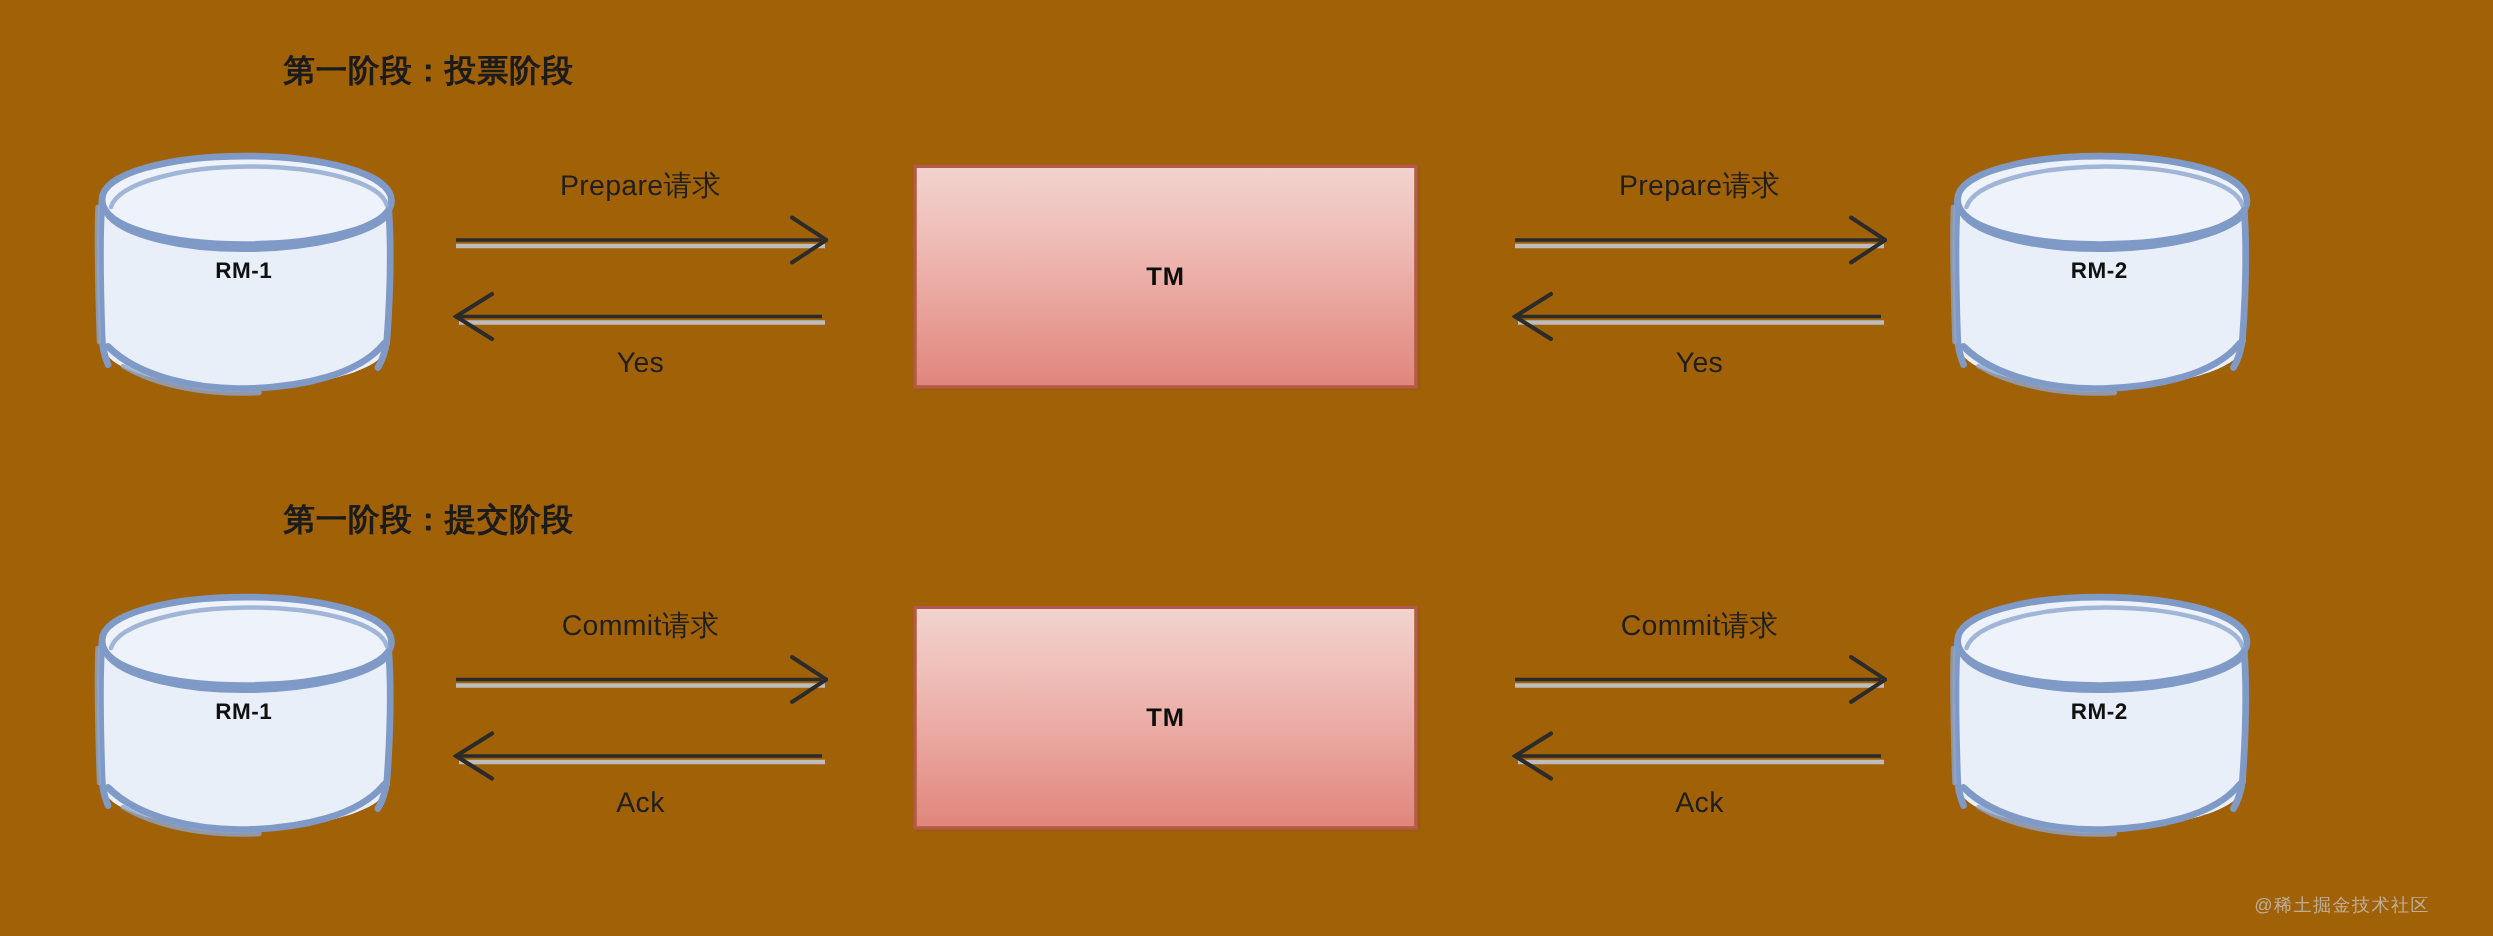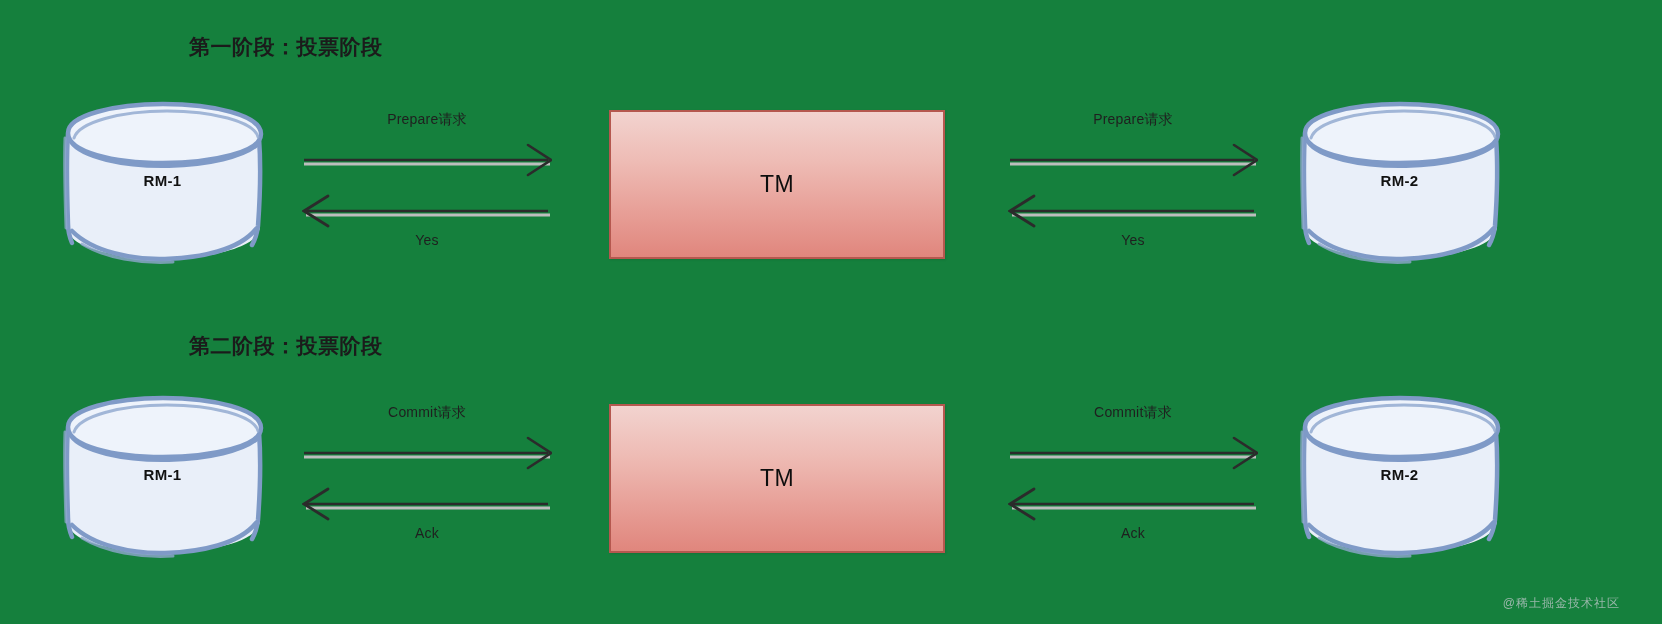--- a/index.html
+++ b/index.html
@@ -12,21 +12,21 @@
     height: 624px;
     position: relative;
     overflow: hidden;
     font-family: "Liberation Sans", "DejaVu Sans", sans-serif;
     color: #1a1a1a;
   }
 
   .canvas {
     position: absolute;
     inset: 0;
-    background: #15803d;
+    background: #a16207;
   }
 
   
   .phase-title {
     position: absolute;
     font-size: 21px;
     font-weight: bold;
     letter-spacing: 0.5px;
     color: #1b1b1b;
     white-space: nowrap;
@@ -64,31 +64,31 @@
     height: 149px;
     border: 2px solid #b5584f;
     background: linear-gradient(to bottom, #f2d3cf 0%, #eebbb4 35%, #e79e96 70%, #e0867d 100%);
     box-sizing: border-box;
     display: flex;
     align-items: center;
     justify-content: center;
     box-shadow: 1px 1px 2px rgba(0,0,0,0.10);
   }
   .tm-box .node-label {
-    font-size: 23px;
-    font-weight: normal;
+    font-size: 17px;
+    font-weight: bold;
     color: #0d0d0d;
     letter-spacing: 0.5px;
   }
   #tm-top    { left: 609px; top: 110px; }
   #tm-bottom { left: 609px; top: 404px; }
 
   .arrow-label {
     position: absolute;
-    font-size: 14px;
+    font-size: 19px;
     color: #1f1f1f;
     white-space: nowrap;
     text-align: center;
     letter-spacing: 0.2px;
   }
 
   
   .ar-wrap { position: absolute; width: 250px; height: 140px; }
   #ar-top-left    { left: 302px;  top: 113px; }
   #ar-top-right   { left: 1008px; top: 113px; }
@@ -176,21 +176,21 @@
       <line x1="2" y1="51" x2="248" y2="51" stroke="#bdbdbd" stroke-width="3"></line>
       <line x1="2" y1="47" x2="246" y2="47" stroke="#2b2b2b" stroke-width="2.4"></line>
       <path d="M226,32 L249,47 L226,62" fill="none" stroke="#2b2b2b" stroke-width="2.6" stroke-linecap="round"></path>
       <line x1="4" y1="102" x2="248" y2="102" stroke="#bdbdbd" stroke-width="3"></line>
       <line x1="4" y1="98" x2="246" y2="98" stroke="#2b2b2b" stroke-width="2.4"></line>
       <path d="M26,83 L2,98 L26,113" fill="none" stroke="#2b2b2b" stroke-width="2.8" stroke-linecap="round"></path>
     </svg>
     <div class="arrow-label lbl-lower">Yes</div>
   </div>
 
-  <div class="phase-title" id="phase-2-title">第二阶段：投票阶段</div>
+  <div class="phase-title" id="phase-2-title">第一阶段：提交阶段</div>
 
   <div class="cylinder" id="rm1-bottom">
     <svg viewBox="0 0 215 165" xmlns="http://www.w3.org/2000/svg">
       <path d="M12,38 C12,18 60,7 108,7 C158,7 205,18 205,38 L205,128 C205,150 156,160 107,160 C58,160 12,150 12,128 Z" fill="#e9eff9" stroke="none"></path>
       <path d="M13,36 C11,62 12,96 13,126 C13,134 15,140 17,145" fill="none" stroke="#7f9ac7" stroke-width="4.5" stroke-linecap="round"></path>
       <path d="M10,40 C9,66 10,100 11,130" fill="none" stroke="#90a8cf" stroke-width="3" stroke-linecap="round" opacity="0.75"></path>
       <path d="M204,40 C206,66 205,100 203,128 C202,136 200,142 197,147" fill="none" stroke="#7f9ac7" stroke-width="4.5" stroke-linecap="round"></path>
       <path d="M17,133 C38,154 78,162 110,161 C146,160 184,152 201,131" fill="none" stroke="#7f9ac7" stroke-width="4.5" stroke-linecap="round"></path>
       <path d="M27,146 C50,160 86,166 118,164" fill="none" stroke="#8fa6cd" stroke-width="3" stroke-linecap="round" opacity="0.8"></path>
       <path d="M13,35 C13,17 60,6 108,6 C158,6 206,17 206,36 C206,54 158,65 108,65 C58,65 13,54 13,35 Z" fill="#eef3fb" stroke="#7f9ac7" stroke-width="4.5" stroke-linejoin="round"></path>

